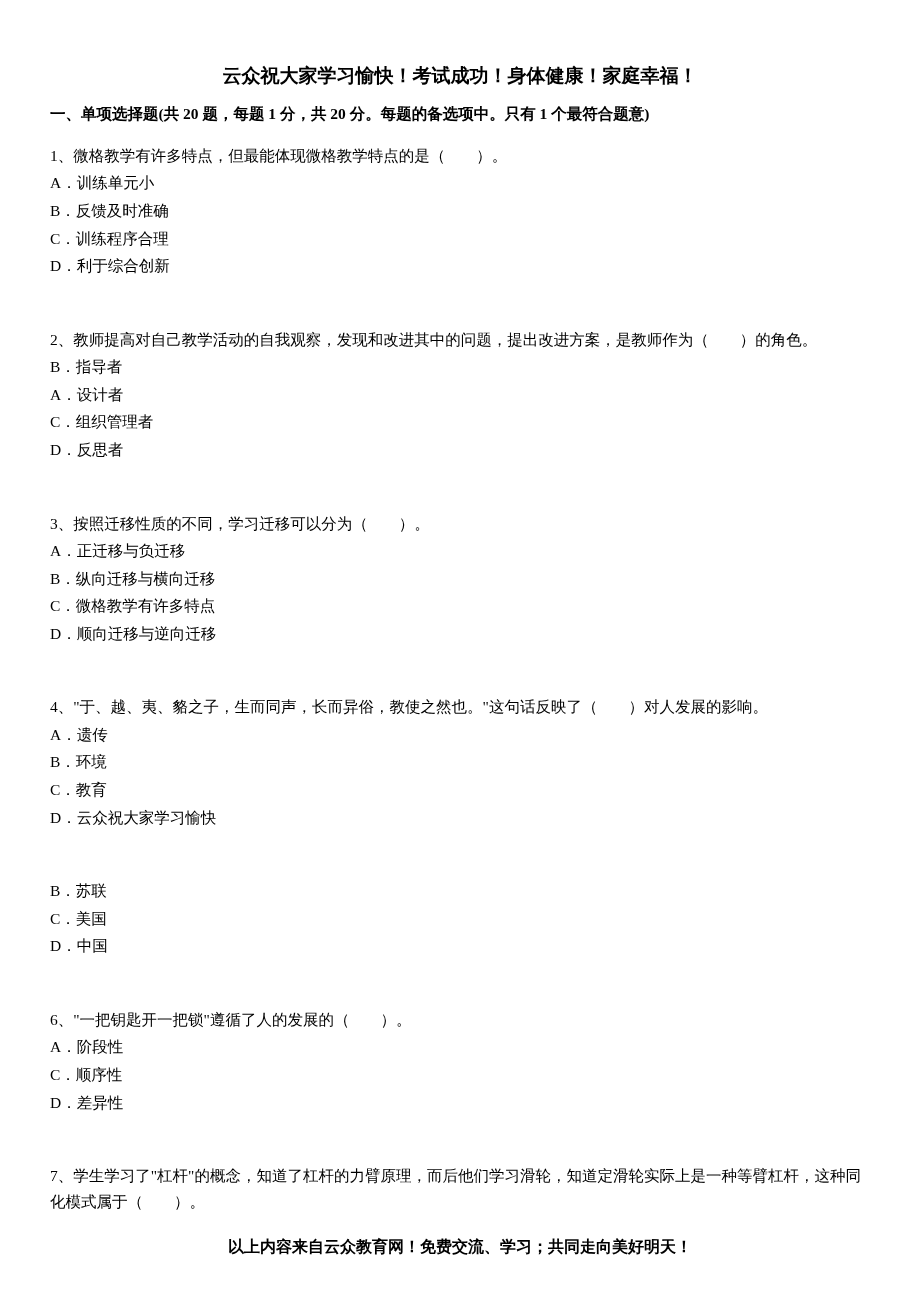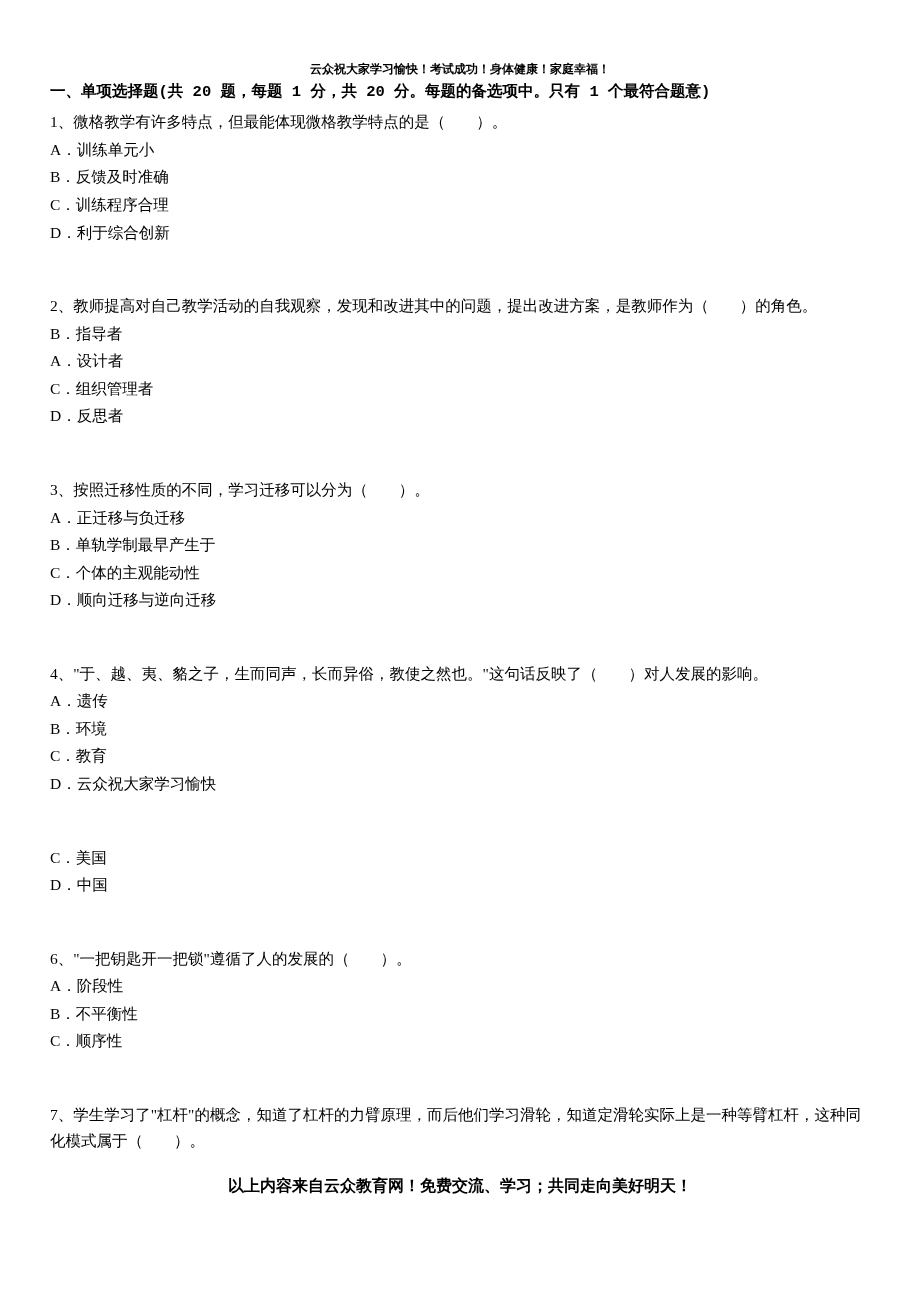--- a/index.html
+++ b/index.html
@@ -12,26 +12,26 @@
       background: #ffffff;
       font-family: "SimSun", "宋体", serif;
       font-size: 15.5px;
       line-height: 1.65;
       color: #000;
       padding: 60px 50px 30px 50px;
     }
     .header-title {
       text-align: center;
       font-weight: bold;
-      font-size: 12px;
+      font-size: 19px;
+      margin-bottom: 10px;
     }
     .section-title {
       font-weight: bold;
-      margin-bottom: 4px;
-      font-family: Liberation Mono, monospace;
+      margin-bottom: 16px;
     }
     .question {
       margin-bottom: 48px;
     }
     .question-stem {
       margin-bottom: 2px;
     }
     .option {
       margin-bottom: 2px;
     }
@@ -65,42 +65,43 @@
   <div class="question-stem">2、教师提高对自己教学活动的自我观察，发现和改进其中的问题，提出改进方案，是教师作为（　　）的角色。</div>
   <div class="option">B．指导者</div>
   <div class="option">A．设计者</div>
   <div class="option">C．组织管理者</div>
   <div class="option">D．反思者</div>
 </div>
 
 <div class="question">
   <div class="question-stem">3、按照迁移性质的不同，学习迁移可以分为（　　）。</div>
   <div class="option">A．正迁移与负迁移</div>
-  <div class="option">B．单轨学制最早产生于</div>
-  <div class="option">C．个体的主观能动性</div>
+  <div class="option">B．纵向迁移与横向迁移</div>
+  <div class="option">C．微格教学有许多特点</div>
   <div class="option">D．顺向迁移与逆向迁移</div>
 </div>
 
 <div class="question">
   <div class="question-stem">4、"于、越、夷、貉之子，生而同声，长而异俗，教使之然也。"这句话反映了（　　）对人发展的影响。</div>
   <div class="option">A．遗传</div>
   <div class="option">B．环境</div>
   <div class="option">C．教育</div>
   <div class="option">D．云众祝大家学习愉快</div>
 </div>
 
 <div class="question">
+  <div class="option">B．苏联</div>
   <div class="option">C．美国</div>
   <div class="option">D．中国</div>
 </div>
 
 <div class="question">
   <div class="question-stem">6、"一把钥匙开一把锁"遵循了人的发展的（　　）。</div>
   <div class="option">A．阶段性</div>
-  <div class="option">B．不平衡性</div>
   <div class="option">C．顺序性</div>
+  <div class="option">D．差异性</div>
 </div>
 
 <div class="question last-question">
   <div class="question-stem">7、学生学习了"杠杆"的概念，知道了杠杆的力臂原理，而后他们学习滑轮，知道定滑轮实际上是一种等臂杠杆，这种同化模式属于（　　）。</div>
 </div>
 
 <div class="footer-note">以上内容来自云众教育网！免费交流、学习；共同走向美好明天！</div>
 
 </body></html>

